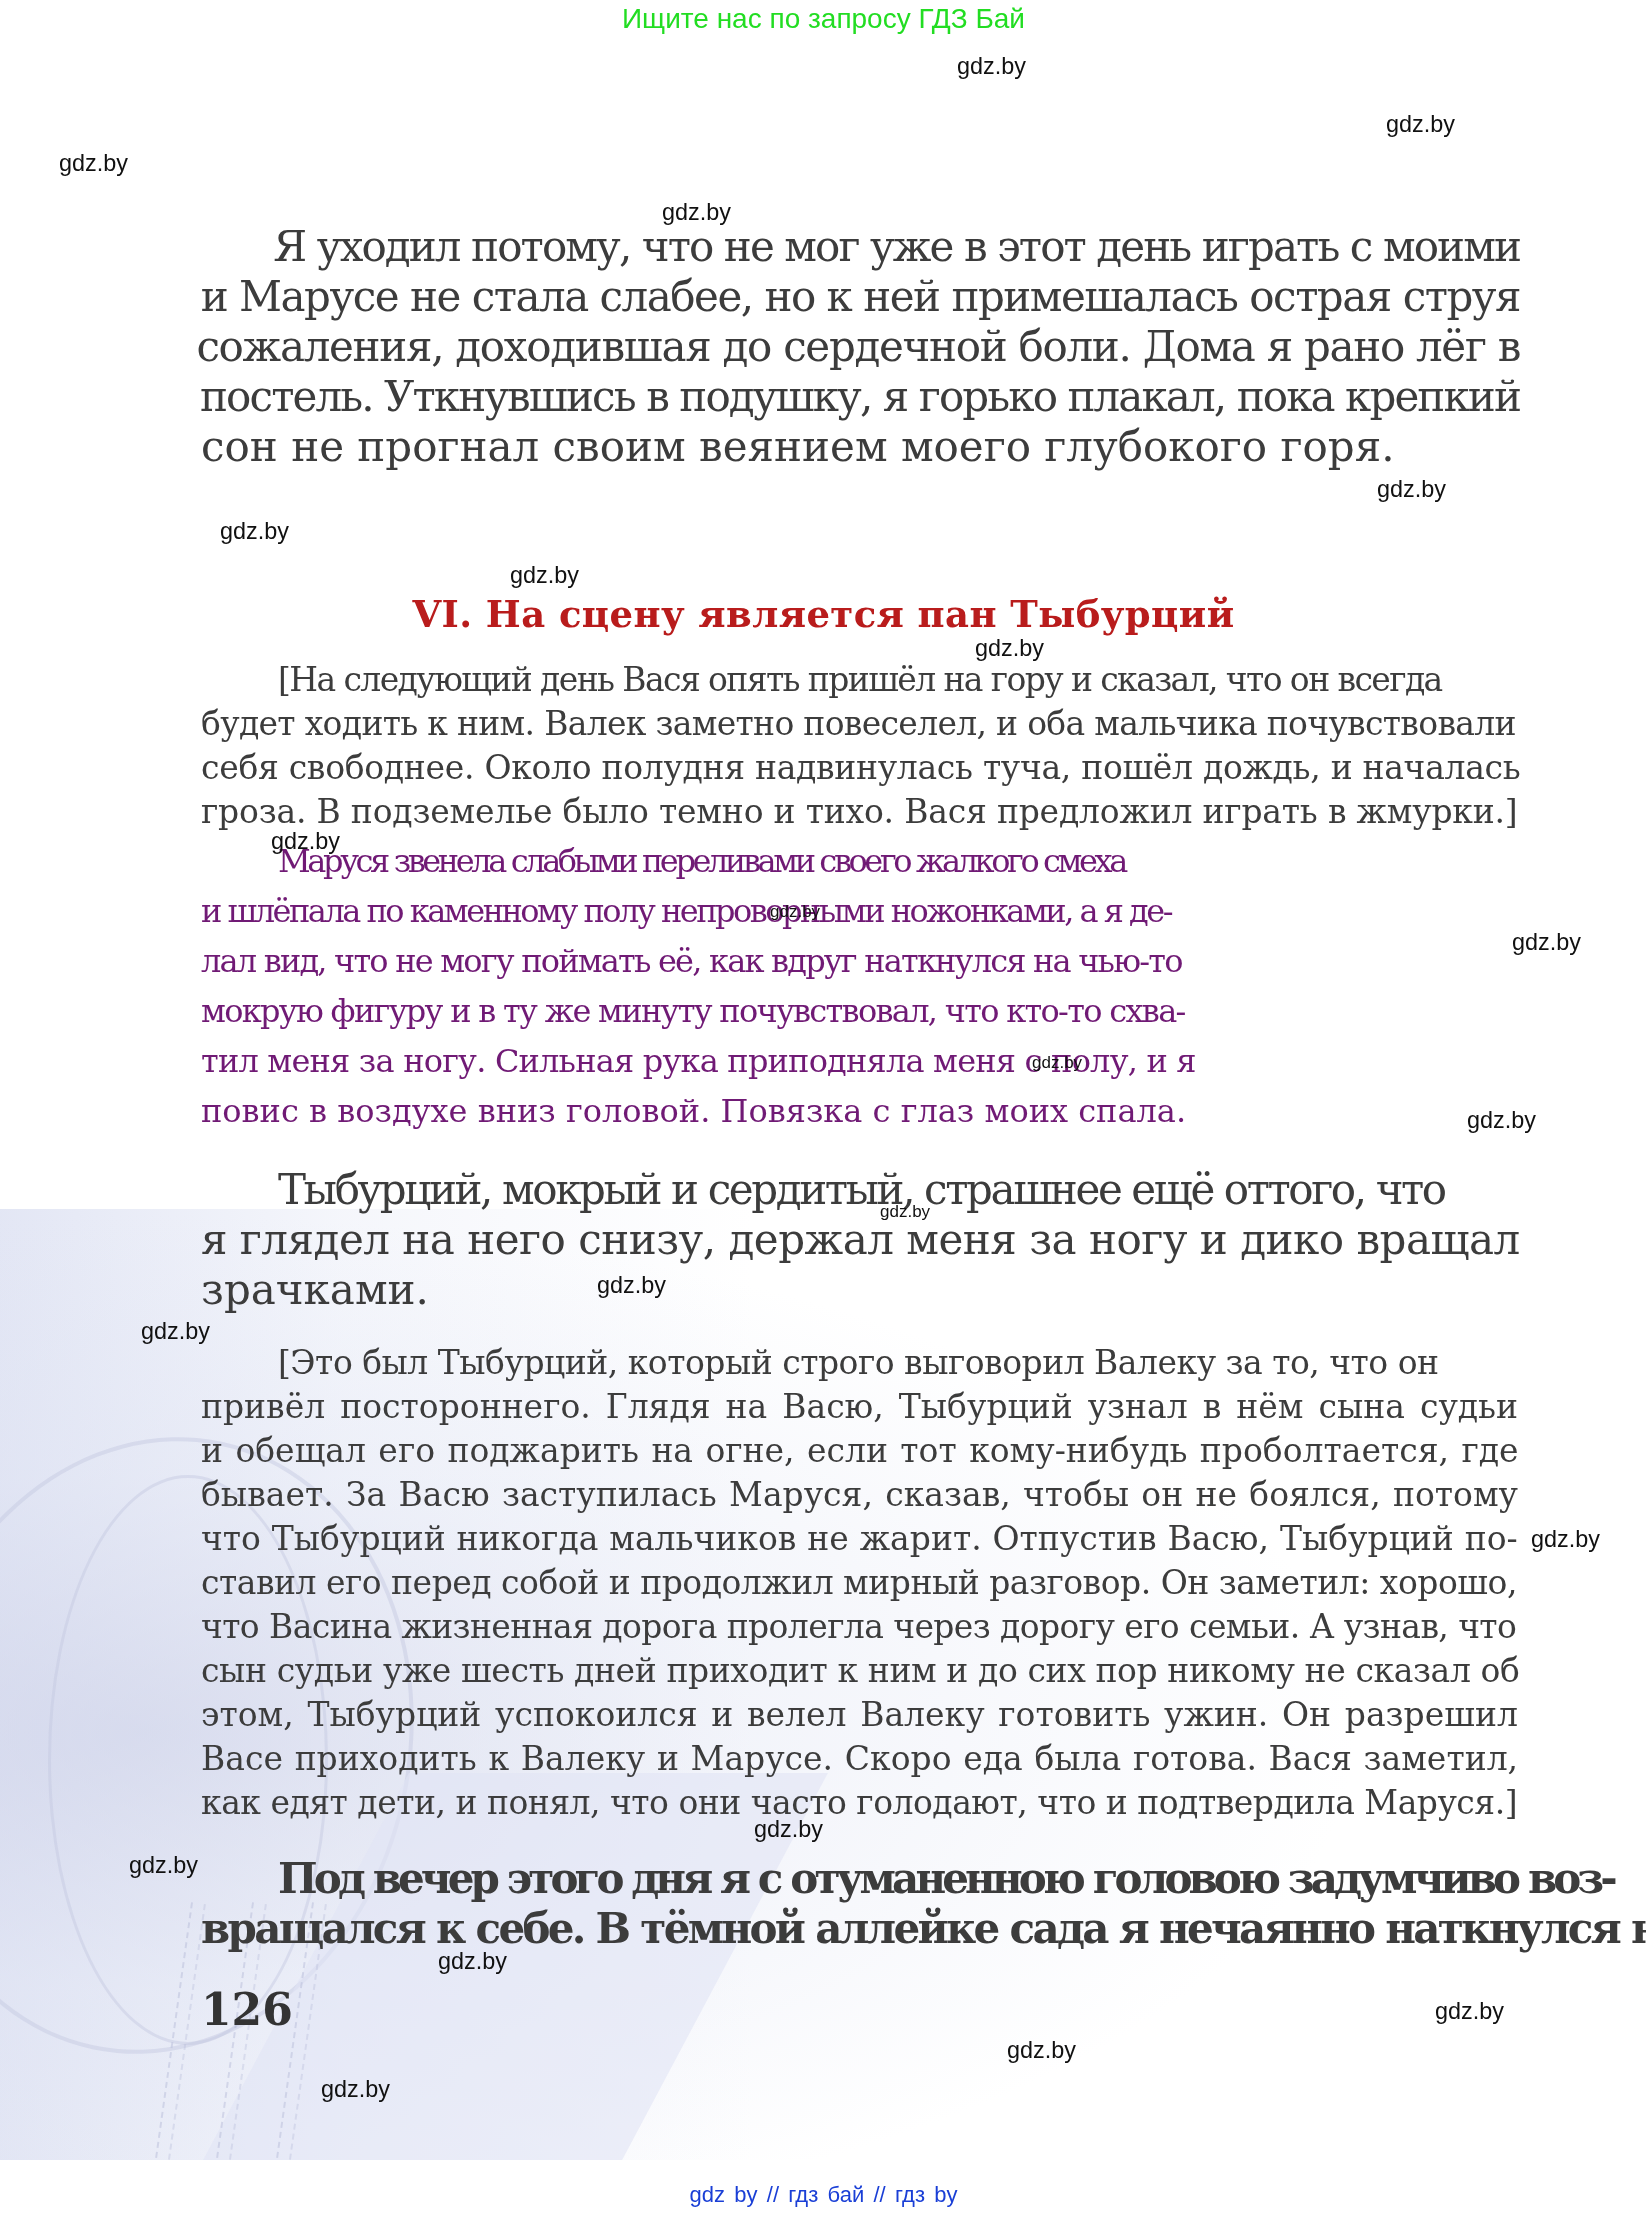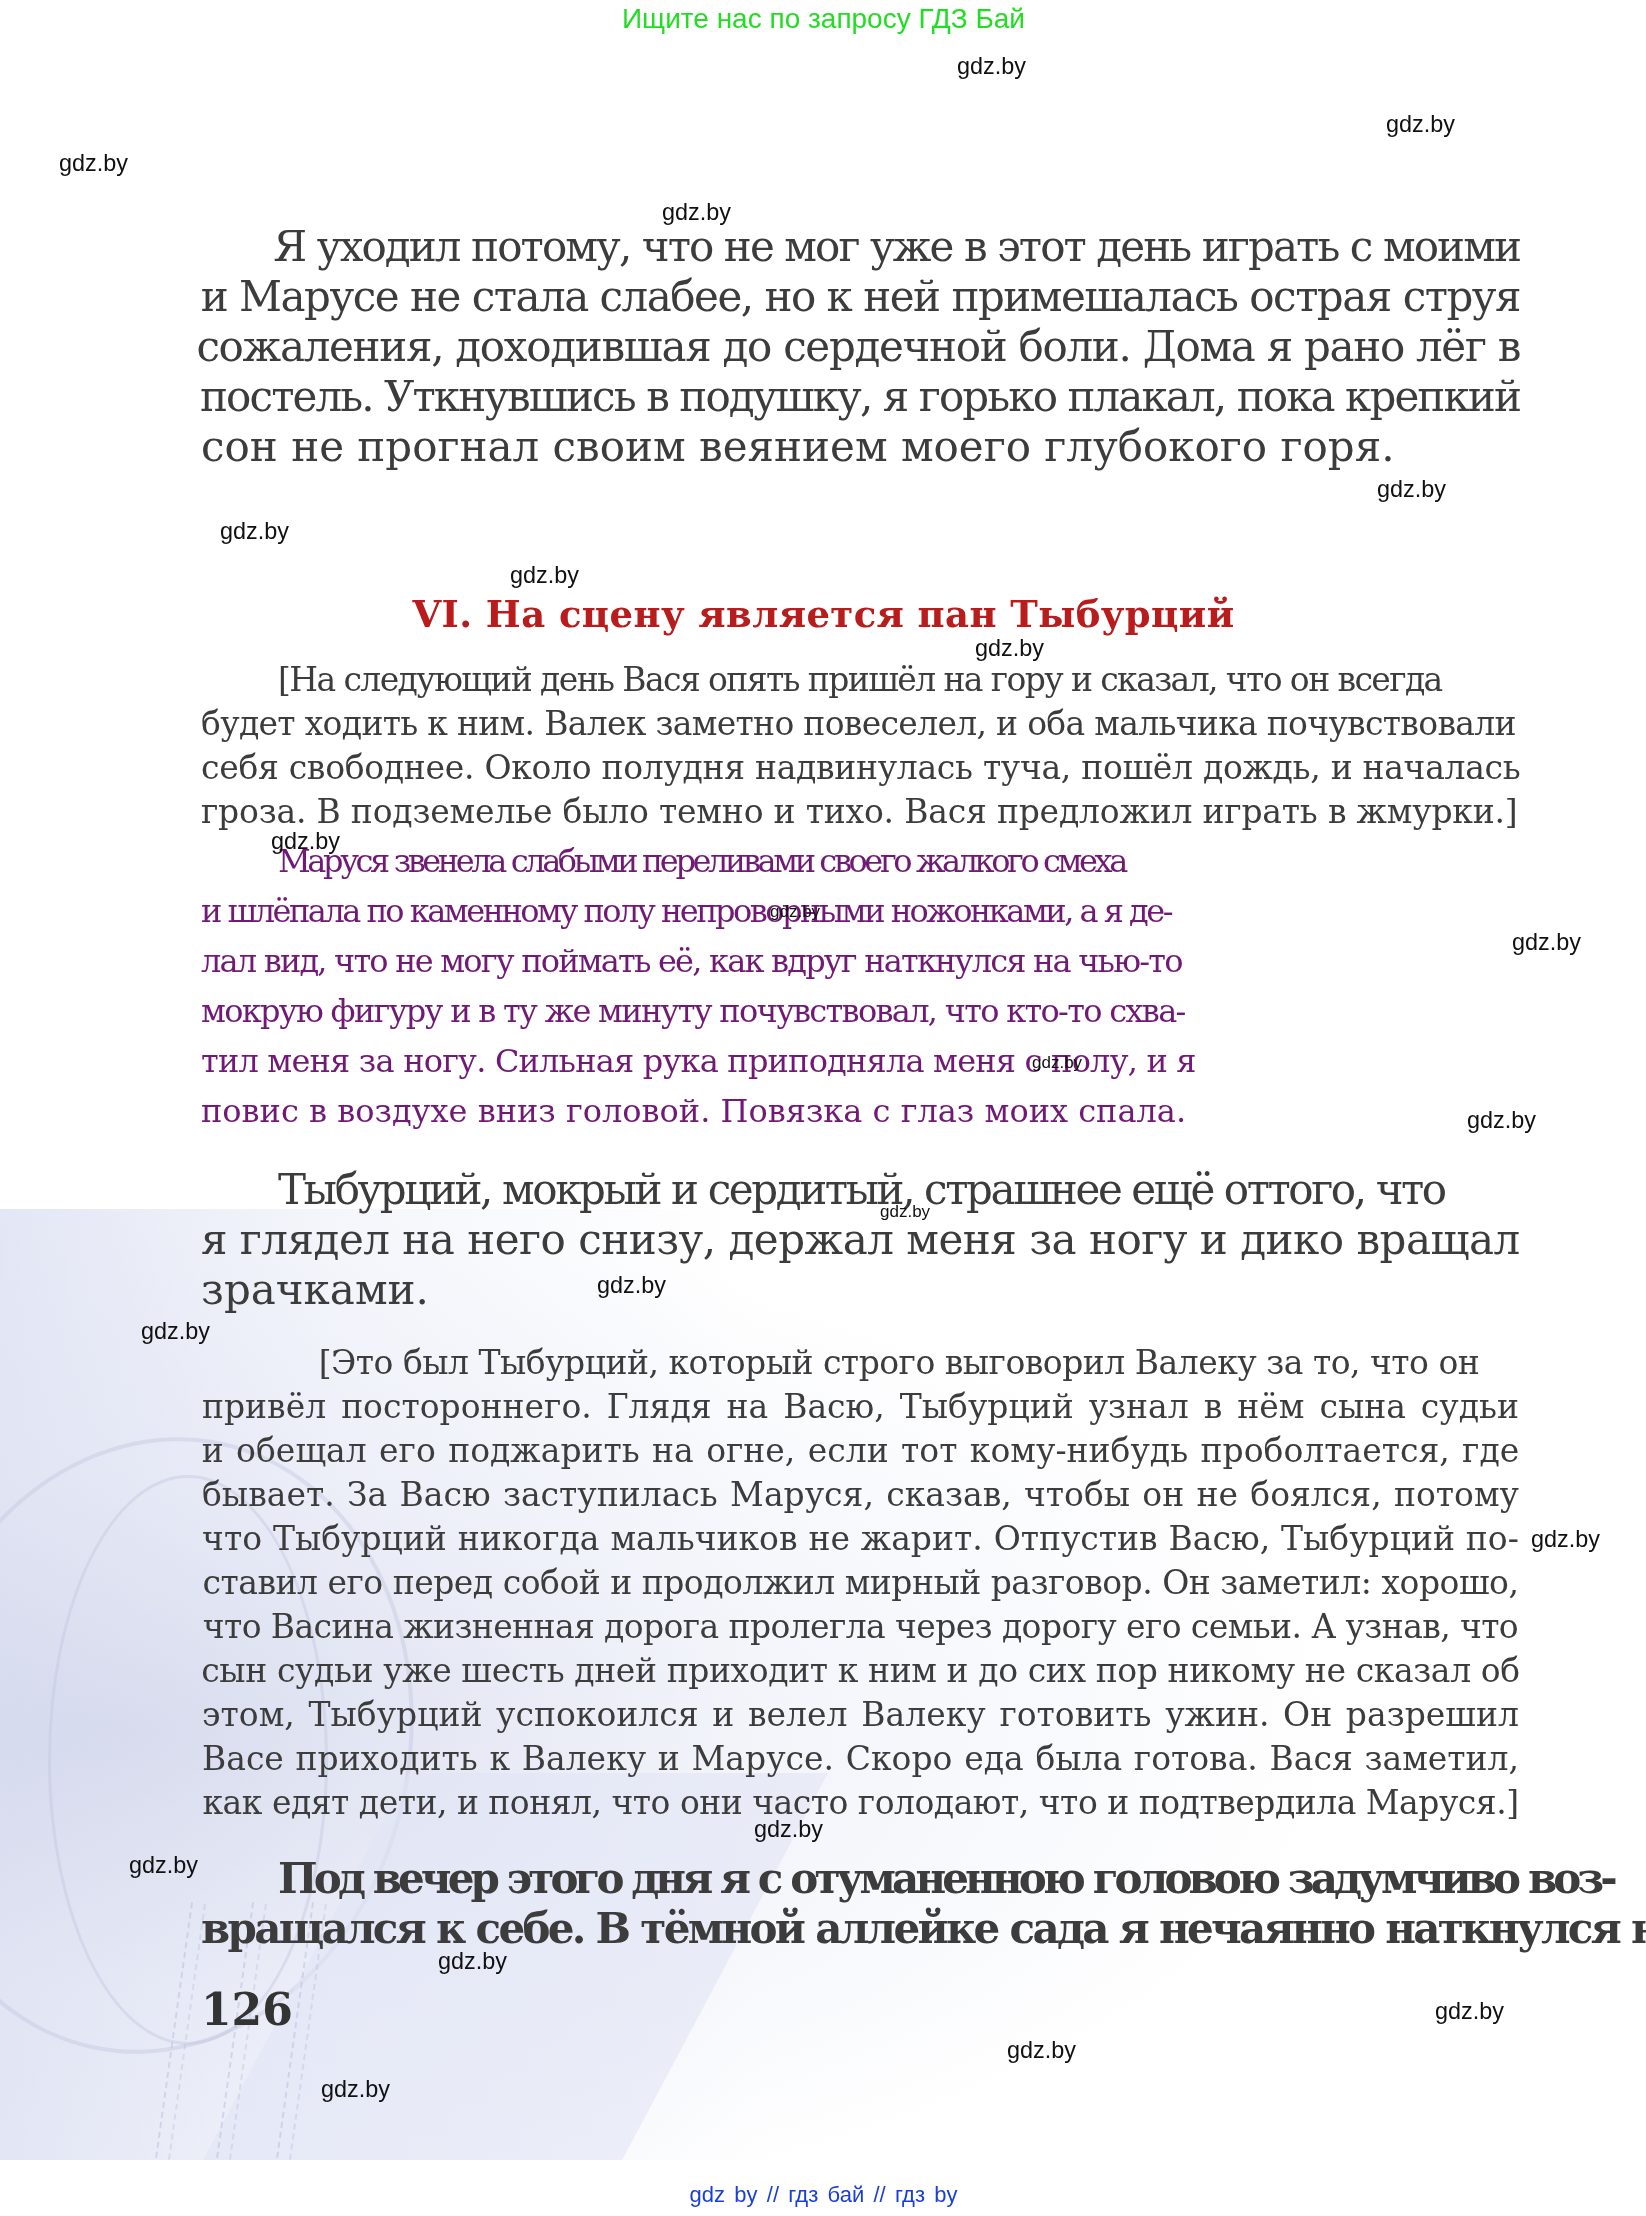--- a/index.html
+++ b/index.html
@@ -108,21 +108,21 @@
     <div class="ln" style="display: inline-block; letter-spacing: -0.8px;">тил меня за ногу. Сильная рука приподняла меня с полу, и я</div>
     <div class="ln" style="display: inline-block;">повис в воздухе вниз головой. Повязка с глаз моих спала.</div>
   </div>
 
   <div class="column" style="top:1165px; font-size:42px; line-height:50px; color:#3c3c3c;">
     <div class="ln indent" style="display: inline-block; letter-spacing: -2.4px;">Тыбурций, мокрый и сердитый, страшнее ещё оттого, что</div>
     <div class="ln" style="display: inline-block; letter-spacing: -0.5px;">я глядел на него снизу, держал меня за ногу и дико вращал</div>
     <div class="ln" style="display: inline-block;">зрачками.</div>
   </div>
 
-  <div class="column p-sum" style="top:1341px;text-align:center;">
+  <div class="column p-sum" style="top:1341px;">
     <div class="ln indent" style="display: inline-block; letter-spacing: -0.5px;">[Это был Тыбурций, который строго выговорил Валеку за то, что он</div>
     <div class="ln" style="display: inline-block; word-spacing: 4.5px;">привёл постороннего. Глядя на Васю, Тыбурций узнал в нём сына судьи</div>
     <div class="ln" style="display: inline-block; word-spacing: 1.9px;">и обещал его поджарить на огне, если тот кому-нибудь проболтается, где</div>
     <div class="ln" style="display: inline-block; word-spacing: 1.8px;">бывает. За Васю заступилась Маруся, сказав, чтобы он не боялся, потому</div>
     <div class="ln" style="display: inline-block; word-spacing: 0.4px;">что Тыбурций никогда мальчиков не жарит. Отпустив Васю, Тыбурций по-</div>
     <div class="ln" style="display: inline-block; letter-spacing: -0.5px;">ставил его перед собой и продолжил мирный разговор. Он заметил: хорошо,</div>
     <div class="ln" style="display: inline-block; letter-spacing: -0.6px;">что Васина жизненная дорога пролегла через дорогу его семьи. А узнав, что</div>
     <div class="ln" style="display: inline-block; letter-spacing: -0.4px;">сын судьи уже шесть дней приходит к ним и до сих пор никому не сказал об</div>
     <div class="ln" style="display: inline-block; word-spacing: 3.2px;">этом, Тыбурций успокоился и велел Валеку готовить ужин. Он разрешил</div>
     <div class="ln" style="display: inline-block; word-spacing: 1.2px;">Васе приходить к Валеку и Марусе. Скоро еда была готова. Вася заметил,</div>

